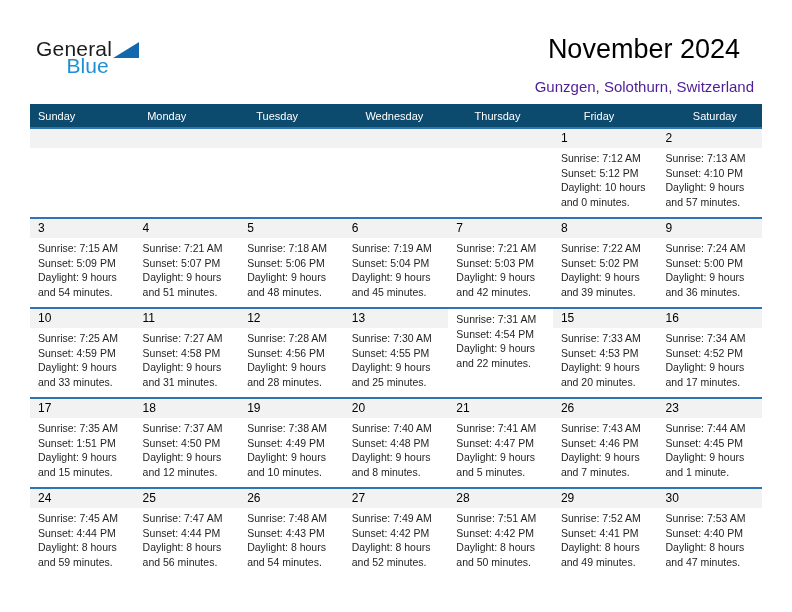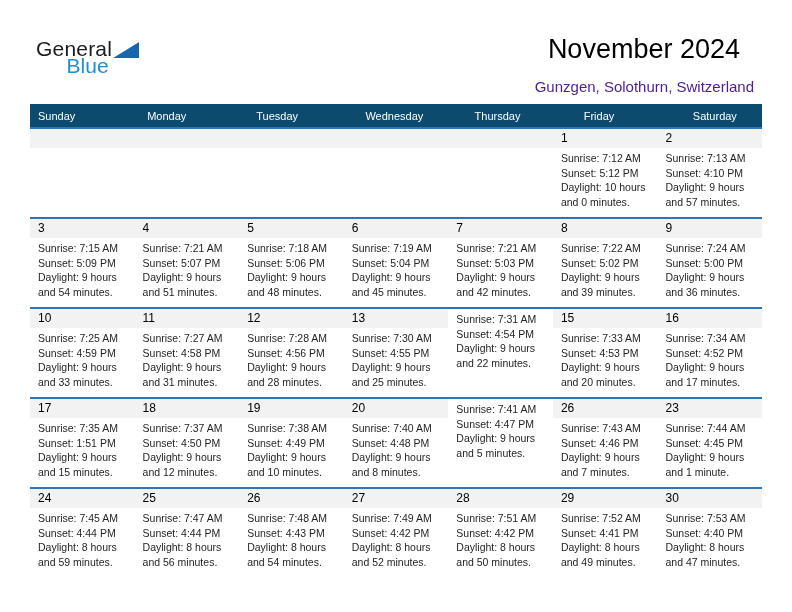--- a/index.html
+++ b/index.html
@@ -255,20 +255,21 @@
           <div class="day-cell">
             <div class="day-num">20</div>
             <div class="day-body">
               <div class="ln">Sunrise: 7:40 AM</div>
               <div class="ln">Sunset: 4:48 PM</div>
               <div class="ln">Daylight: 9 hours</div>
               <div class="ln">and 8 minutes.</div>
             </div>
           </div>
           <div class="day-cell">
+            <div class="day-num">21</div>
             <div class="day-body">
               <div class="ln">Sunrise: 7:41 AM</div>
               <div class="ln">Sunset: 4:47 PM</div>
               <div class="ln">Daylight: 9 hours</div>
               <div class="ln">and 5 minutes.</div>
             </div>
           </div>
           <div class="day-cell">
             <div class="day-num">26</div>
             <div class="day-body">

